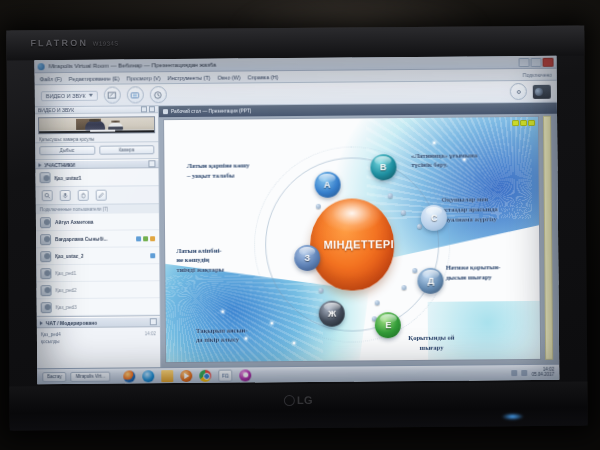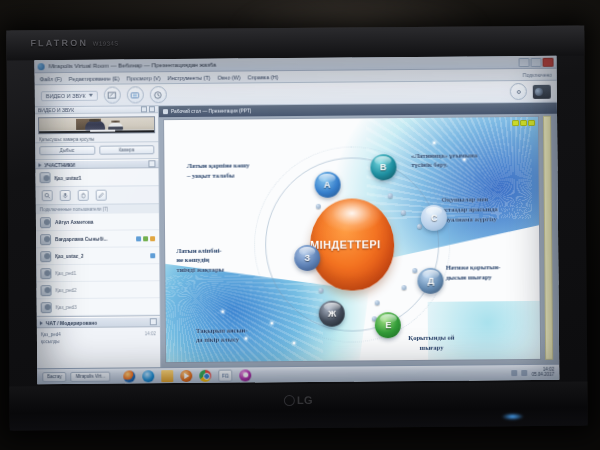--- a/index.html
+++ b/index.html
@@ -290,21 +290,21 @@
   }
 
   
   .core {
     position:absolute; left:50%; top:52%; transform: translate(-50%,-50%);
     width: 84px; height: 92px; border-radius: 50% 50% 48% 48%;
     background:
       radial-gradient(ellipse 60% 34% at 50% 16%, rgba(255,255,255,.92) 0%, rgba(255,190,140,.42) 40%, rgba(255,255,255,0) 62%),
       radial-gradient(ellipse at 42% 32%, #ff9a3c 0%, #f4701a 42%, #d9480b 76%, #a8330a 100%);
     box-shadow: 0 5px 10px rgba(120,50,10,.32), inset 0 -8px 14px rgba(120,40,5,.35);
-    display:flex; align-items:center; justify-content:flex-start;
+    display:flex; align-items:center; justify-content:flex-end;
     z-index: 5;
   }
   .core span {
     color:#fff; font-size: 11px; font-weight:bold; letter-spacing:.4px;
     text-shadow: 0 1px 1.5px rgba(120,40,0,.8);
     font-family:"Liberation Sans", sans-serif;
   }
 
   
   .node {

